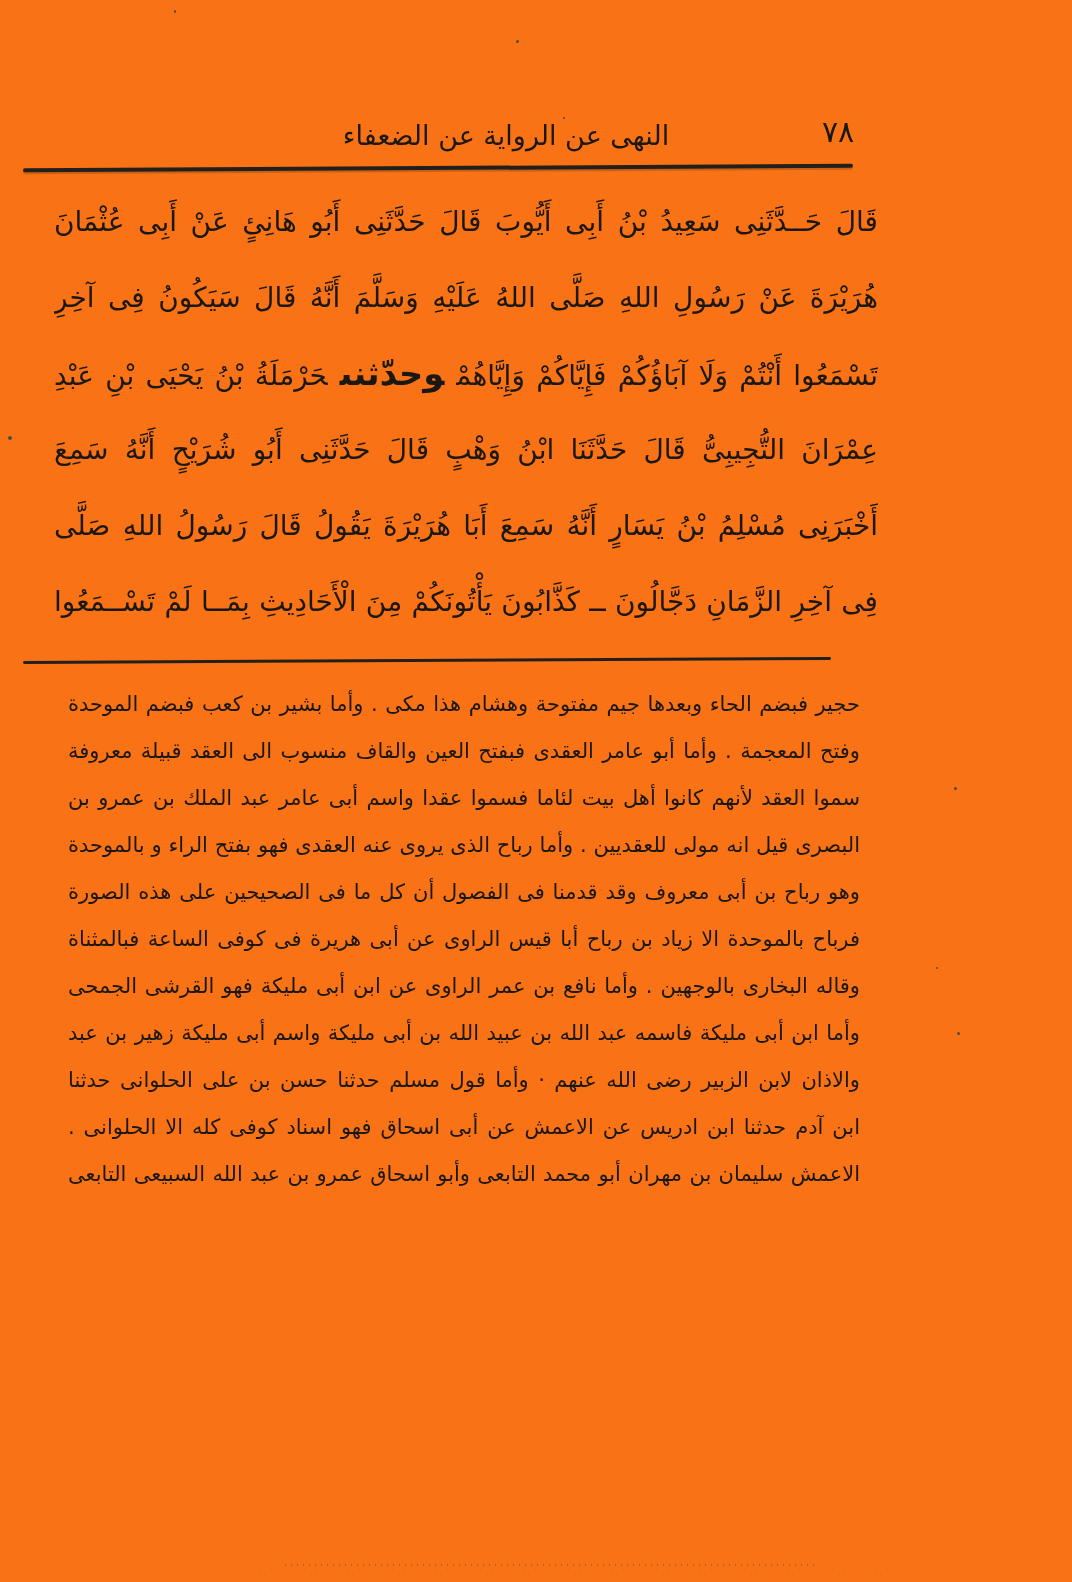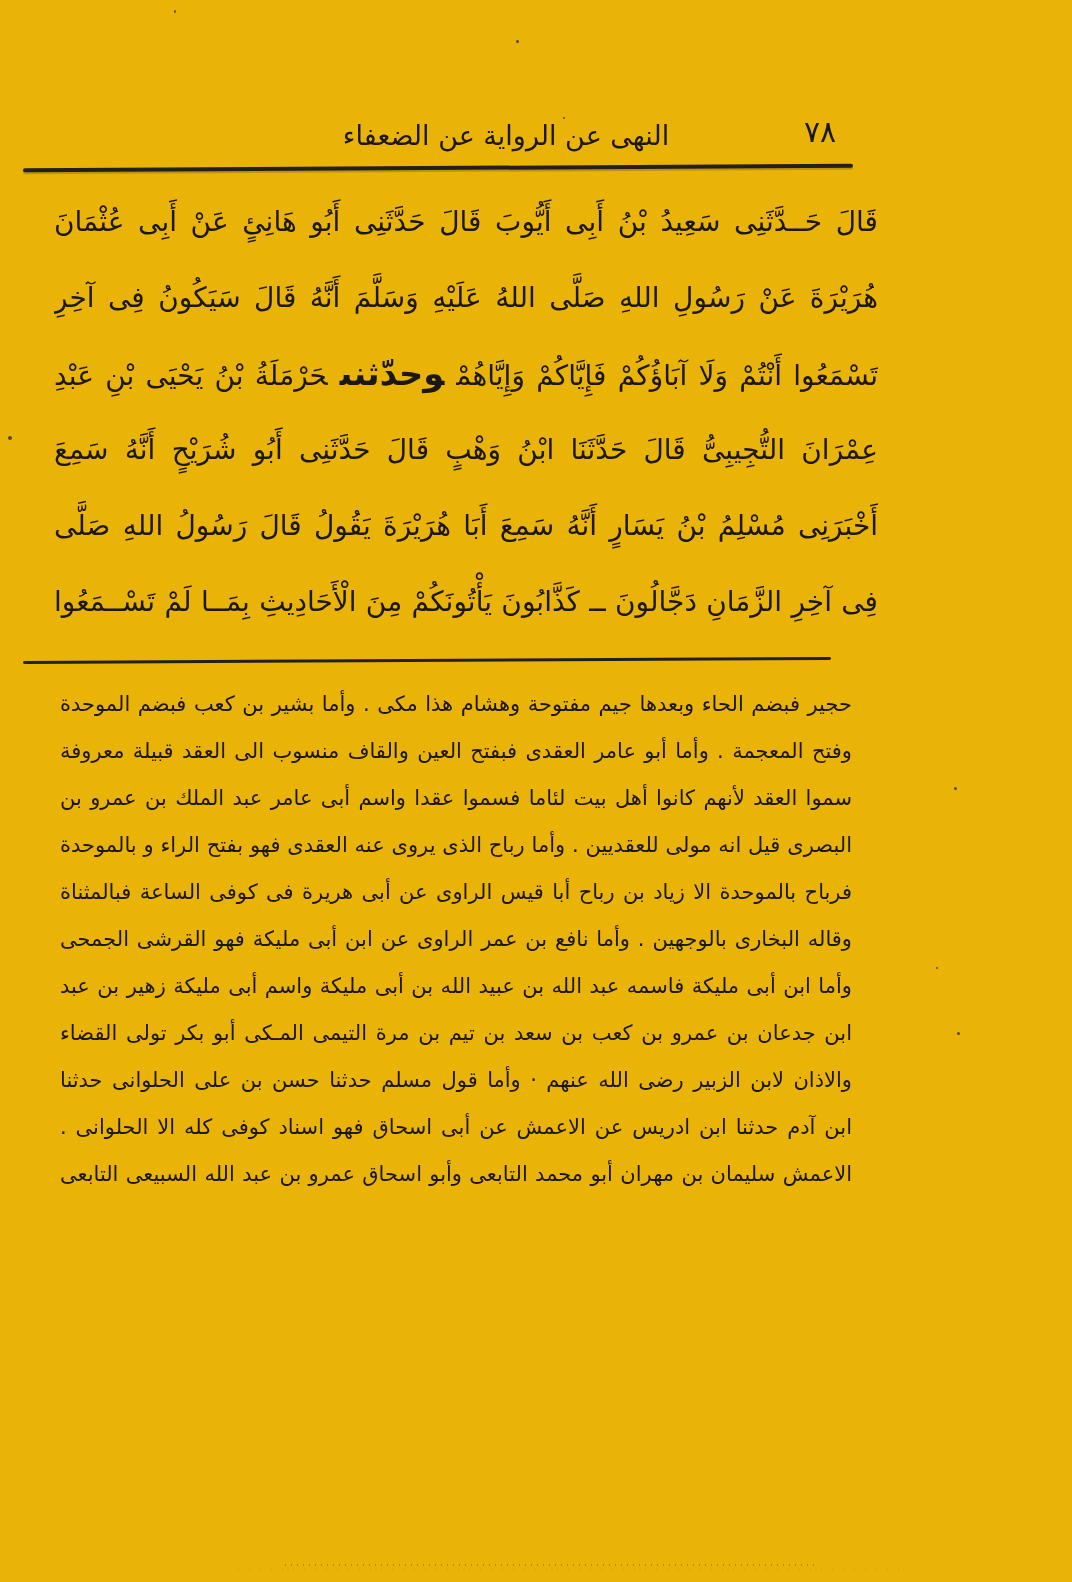--- a/index.html
+++ b/index.html
@@ -1,32 +1,32 @@
 <!DOCTYPE html>
 <html lang="ar" dir="rtl"><head>
 <meta charset="utf-8">
 <style>
   html,body{margin:0;padding:0;background:#ffffff;}
   .page{
     position:relative;
     width:1072px;height:1582px;
-    background:#eab308;
+    background:#f97316;
     color:#1b1813;
     font-family:"DejaVu Sans", sans-serif;
     direction:rtl;
     overflow:hidden;
   }
   
   .page-title{
     position:absolute;top:114px;left:332px;width:348px;
     text-align:center;font-size:27px;line-height:44px;
     white-space:nowrap;overflow:hidden;
   }
   .page-number{
-    position:absolute;top:110px;left:794px;width:52px;
+    position:absolute;top:110px;left:812px;width:52px;
     text-align:center;font-size:30px;line-height:44px;
   }
   .rule-top{
     position:absolute;top:166px;left:23px;width:830px;height:4px;
     background:#23201c;border-radius:2px;
     transform:rotate(-0.30deg);
     box-shadow:0 2px 0 rgba(35,32,28,0.22);
   }
   .rule-mid{
     position:absolute;top:659px;left:23px;width:808px;height:3px;
@@ -40,21 +40,21 @@
   .hadith-line{
     height:76px;line-height:76px;font-size:28px;
     text-align:justify;text-align-last:justify;
     overflow:hidden;white-space:normal;
   }
   .hadith-bold{
     font-weight:bold;font-size:1.2em;margin:0 12px;
   }
   
   .commentary{
-    position:absolute;top:681px;right:220px;width:792px;
+    position:absolute;top:681px;right:212px;width:792px;
   }
   .commentary-line{
     height:47px;line-height:47px;font-size:21px;
     text-align:justify;text-align-last:justify;
     overflow:hidden;
   }
   
   .speck{position:absolute;background:#4c4a46;border-radius:50%;}
   .bottom-noise{
     position:absolute;top:1558px;left:195px;width:860px;height:16px;
@@ -85,24 +85,24 @@
     <div class="hadith-line">فِى آخِرِ الزَّمَانِ دَجَّالُونَ ــ كَذَّابُونَ يَأْتُونَكُمْ مِنَ الْأَحَادِيثِ بِمَــا لَمْ تَسْــمَعُوا أَنْتُمْ وَلَا آبَاؤُكُمْ</div>
   </section>
 
   <div class="rule-mid"></div>
 
   <section class="commentary">
     <div class="commentary-line">حجير فبضم الحاء وبعدها جيم مفتوحة وهشام هذا مكى . وأما بشير بن كعب فبضم الموحدة</div>
     <div class="commentary-line">وفتح المعجمة . وأما أبو عامر العقدى فبفتح العين والقاف منسوب الى العقد قبيلة معروفة من</div>
     <div class="commentary-line">سموا العقد لأنهم كانوا أهل بيت لئاما فسموا عقدا واسم أبى عامر عبد الملك بن عمرو بن قيس</div>
     <div class="commentary-line">البصرى قيل انه مولى للعقديين . وأما رباح الذى يروى عنه العقدى فهو بفتح الراء و بالموحدة</div>
+    <div class="commentary-line">وهو رباح بن أبى معروف وقد قدمنا فى الفصول أن كل ما فى الصحيحين على هذه الصورة</div>
     <div class="commentary-line">فرباح بالموحدة الا زياد بن رباح أبا قيس الراوى عن أبى هريرة فى كوفى الساعة فبالمثناة</div>
     <div class="commentary-line">وقاله البخارى بالوجهين . وأما نافع بن عمر الراوى عن ابن أبى مليكة فهو القرشى الجمحى المكى</div>
     <div class="commentary-line">وأما ابن أبى مليكة فاسمه عبد الله بن عبيد الله بن أبى مليكة واسم أبى مليكة زهير بن عبد الله</div>
-    <div class="commentary-line">ابن جدعان بن عمرو بن كعب بن سعد بن تيم بن مرة التيمى المـكى أبو بكر تولى القضاء</div>
     <div class="commentary-line">والاذان لابن الزبير رضى الله عنهم · وأما قول مسلم حدثنا حسن بن على الحلوانى حدثنا يحيى</div>
     <div class="commentary-line">ابن آدم حدثنا ابن ادريس عن الاعمش عن أبى اسحاق فهو اسناد كوفى كله الا الحلوانى . فأما</div>
     <div class="commentary-line">الاعمش سليمان بن مهران أبو محمد التابعى وأبو اسحاق عمرو بن عبد الله السبيعى التابعى فتقدم</div>
   </section>
 
   <div class="speck" style="top:10px;left:174px;width:2px;height:3px;"></div>
   <div class="speck" style="top:40px;left:516px;width:3px;height:3px;"></div>
   <div class="speck" style="top:117px;left:563px;width:2px;height:2px;"></div>
   <div class="speck" style="top:436px;left:8px;width:4px;height:4px;"></div>
   <div class="speck" style="top:787px;left:954px;width:3px;height:3px;"></div>

